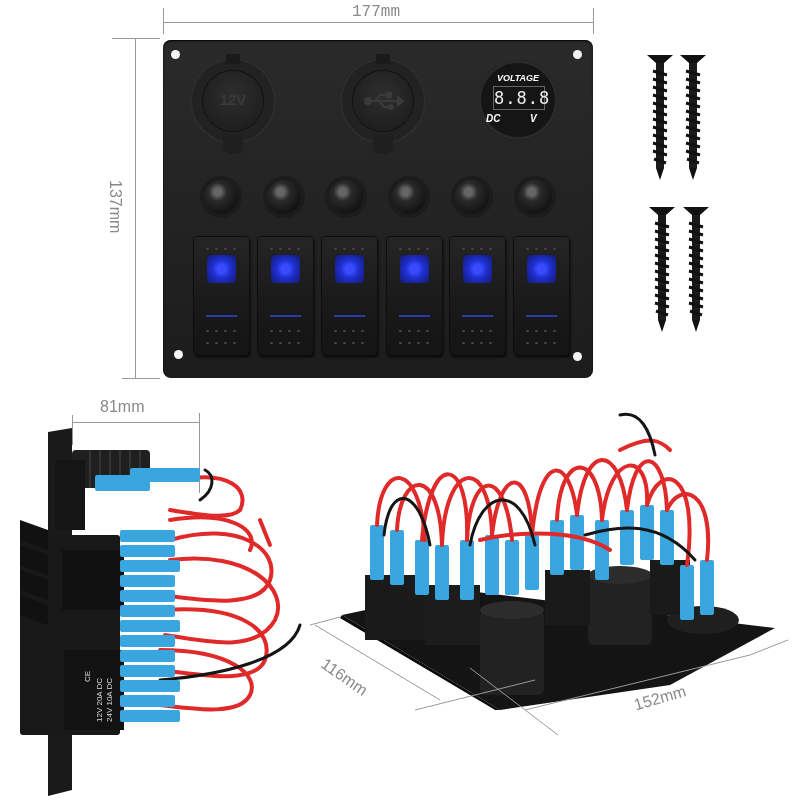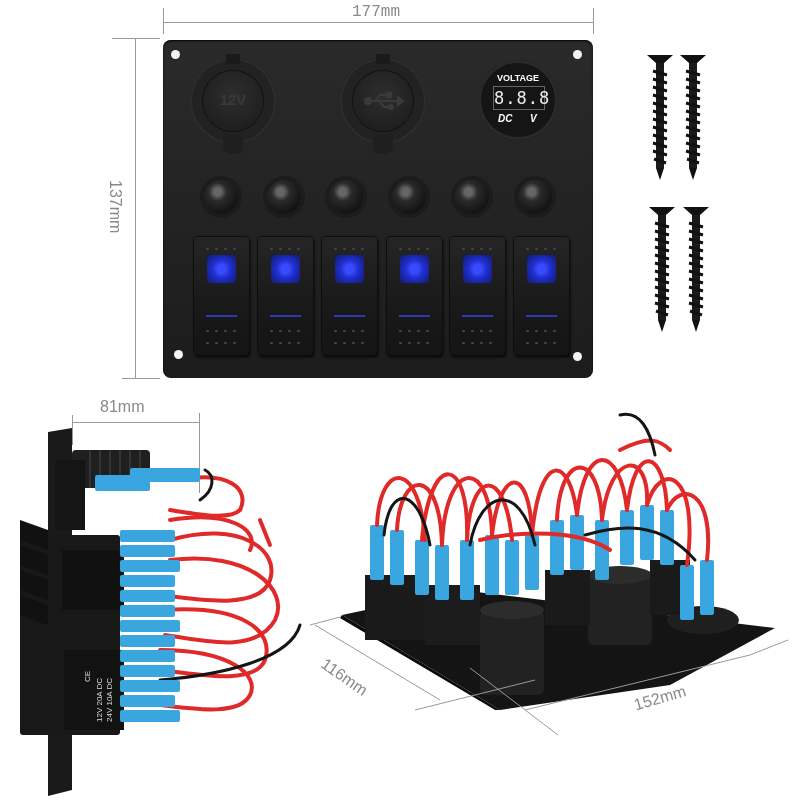--- a/index.html
+++ b/index.html
@@ -9,23 +9,23 @@
   .line{background:#9a9a9a;position:absolute;}
   
   #panel{left:163px;top:40px;width:430px;height:338px;background:linear-gradient(180deg,#2a2a2a,#1c1c1c);border-radius:8px;box-shadow:0 1px 2px #000 inset;}
   .hole{width:9px;height:9px;border-radius:50%;background:#f4f4f4;position:absolute;}
   .socket{position:absolute;width:86px;height:86px;border-radius:50%;background:#222;box-shadow:0 0 0 2px #2d2d2d inset;}
   .socket .cap{position:absolute;left:13px;top:13px;width:60px;height:60px;border-radius:50%;background:radial-gradient(circle at 50% 40%,#2e2e2e,#1a1a1a);box-shadow:0 0 0 1px #111;}
   .socket .cap span{position:absolute;left:0;right:0;top:20px;text-align:center;color:#3a3a3a;font-weight:bold;font-size:15px;}
   .socket .tab{position:absolute;left:33px;top:76px;width:20px;height:20px;background:#1f1f1f;border-radius:0 0 8px 8px;}
   .socket .hinge{position:absolute;left:36px;top:-4px;width:14px;height:10px;background:#1a1a1a;}
   #voltmeter{position:absolute;left:478px;top:60px;width:80px;height:80px;border-radius:50%;background:#151515;box-shadow:0 0 0 3px #2a2a2a inset;text-align:center;color:#fff;}
-  #voltmeter .vt{position:absolute;left:0;right:0;top:13px;font-size:9px;font-weight:bold;}
+  #voltmeter .vt{position:absolute;left:0;right:0;top:13px;font-size:9px;font-weight:bold;font-style:italic;}
   #voltmeter .disp{position:absolute;left:15px;top:26px;width:50px;height:22px;border:1px solid #666;font-family:"DejaVu Sans Mono",monospace;font-size:17px;line-height:22px;color:#eee;letter-spacing:1px;}
-  #voltmeter .dc{position:absolute;left:20px;top:53px;font-size:10px;font-weight:bold;font-style:italic;}
+  #voltmeter .dc{position:absolute;left:8px;top:53px;font-size:10px;font-weight:bold;font-style:italic;}
   #voltmeter .v{position:absolute;left:52px;top:53px;font-size:10px;font-weight:bold;font-style:italic;}
   .knob{position:absolute;width:34px;height:34px;border-radius:50%;background:radial-gradient(circle at 40% 35%,#666 0 12%,#2a2a2a 30%,#141414 70%);box-shadow:0 0 0 4px #1c1c1c;}
   .rocker{position:absolute;width:55px;height:118px;border-radius:4px;background:linear-gradient(180deg,#252525,#1a1a1a 55%,#141414);box-shadow:0 0 0 1px #0e0e0e,1px 2px 3px #000;}
   .rocker .led{position:absolute;left:13px;top:18px;width:29px;height:28px;border-radius:4px;background:radial-gradient(circle,#3a4bff 0 20%,#1f2fd0 45%,#121a6a 100%);}
   .rocker .bar{position:absolute;left:12px;top:78px;width:31px;height:2px;background:#2a3ab0;}
   .rocker .dots{position:absolute;left:9px;right:9px;height:4px;background:radial-gradient(circle,#444 1px,transparent 1.5px) 0 0/9px 4px repeat-x;}
   
   svg{position:absolute;}
 </style>
 </head>

